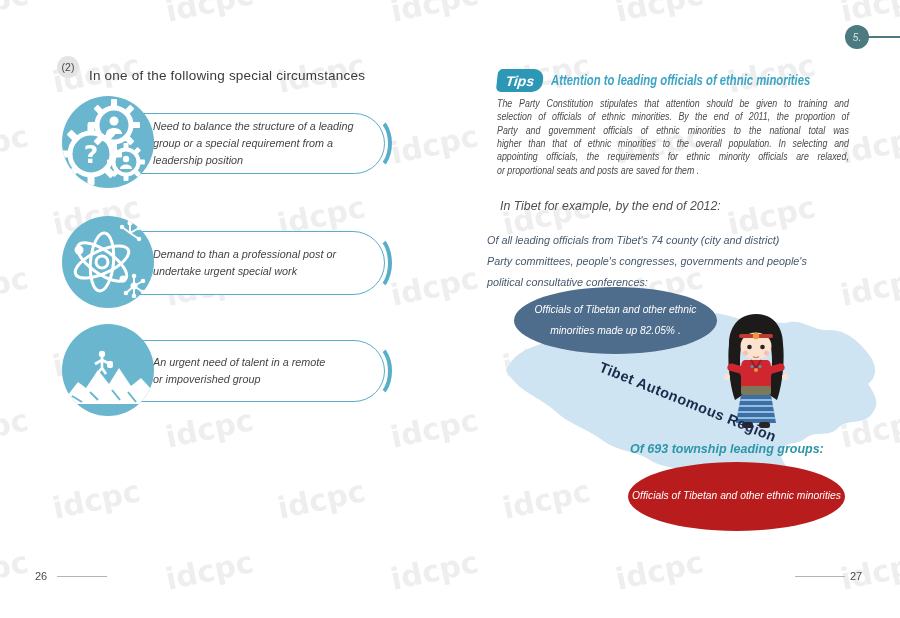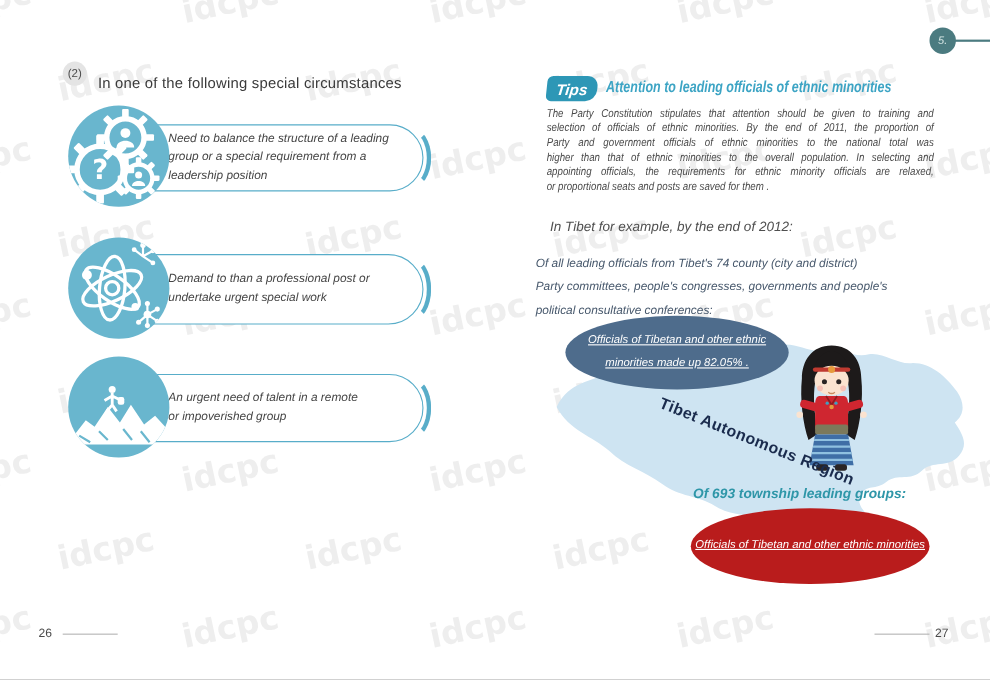--- a/index.html
+++ b/index.html
@@ -43,21 +43,21 @@
       font-style:italic;font-size:10.4px;line-height:1.28;color:#4b4b4b;}
   .tips-body span{display:block;}
   .tips-body span.just{text-align:justify;text-align-last:justify;}
   .intro{left:500px;top:199px;font-style:italic;font-size:12.3px;color:#4f4f4f;white-space:nowrap;}
   .scope{left:487px;top:230px;width:378px;font-style:italic;font-size:10.8px;
       color:#47586c;line-height:1.95;}
   .scope span{display:block;white-space:nowrap;}
   .map-label{left:603px;top:359px;transform:rotate(22deg);transform-origin:left top;font-size:14.5px;
       font-weight:bold;color:#1a2b4d;white-space:nowrap;letter-spacing:.4px;z-index:3;}
   .stat-oval{color:#fff;font-style:italic;font-size:10.3px;text-align:center;border-radius:50%;
-      display:flex;flex-direction:column;justify-content:center;line-height:1.95;z-index:3;text-decoration:underline;}
+      display:flex;flex-direction:column;justify-content:center;line-height:1.95;z-index:3;}
   .stat-oval span{display:block;white-space:nowrap;}
   .stat1{left:514px;top:287px;width:203px;height:67px;background:#4e6c8c;}
   .stat2{left:628px;top:462px;width:217px;height:69px;background:#b91c1c;}
   .township{left:630px;top:442px;font-style:italic;font-weight:bold;font-size:12.5px;color:#2e96a8;
       white-space:nowrap;z-index:3;}
 
   .map-wrap{left:498px;top:308px;width:390px;height:185px;z-index:1;}
   .girl-wrap{left:708px;top:310px;width:96px;height:122px;z-index:2;}
 
   

